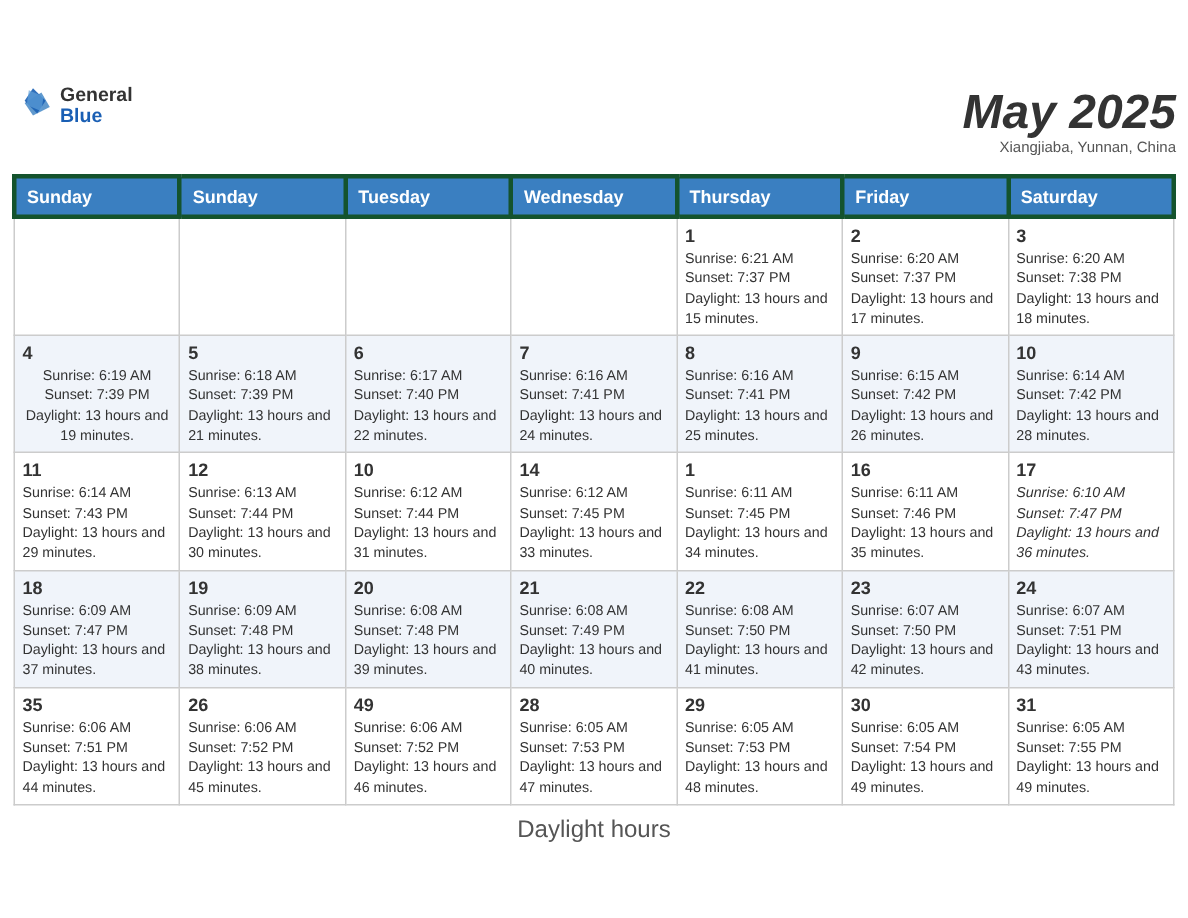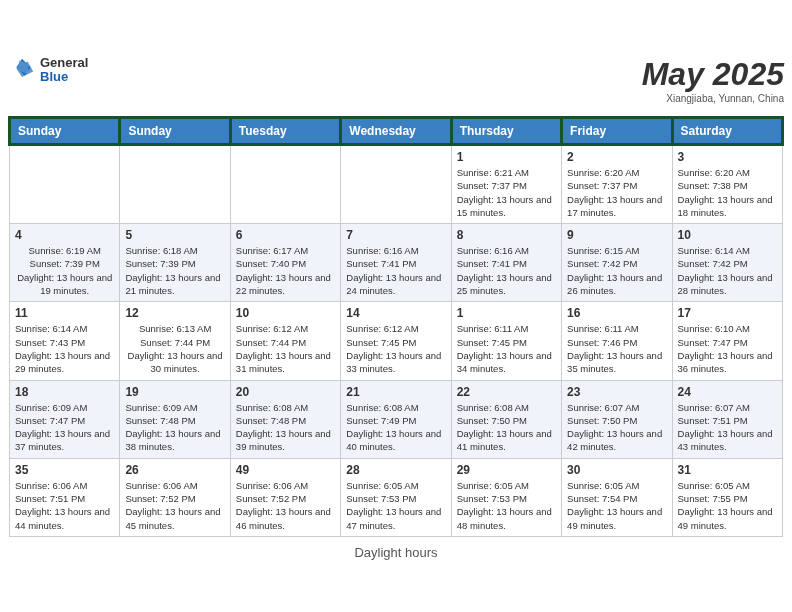--- a/index.html
+++ b/index.html
@@ -86,21 +86,21 @@
       display: block;
       margin-bottom: 2px;
     }
     .day-info {
       font-size: 9.5px;
       color: #333;
       line-height: 1.4;
     }
     .footer {
       margin-top: 8px;
-      font-size: 13px;
+      font-size: 16px;
       color: #555;
       text-align: center;
     }
     .empty-cell { background: #fff !important; }
   </style>
 </head>
 <body>
 
 <div class="page">
   <div class="header">
@@ -207,21 +207,21 @@
         </tr>
         <tr>
           <td>
             <span class="day-number">11</span>
             <div class="day-info" style="white-space: pre-line;">Sunrise: 6:14 AM
 Sunset: 7:43 PM
 Daylight: 13 hours and 29 minutes.</div>
           </td>
           <td>
             <span class="day-number">12</span>
-            <div class="day-info" style="white-space: pre-line; text-align: center;">Sunrise: 6:13 AM
+            <div class="day-info" style="white-space: pre-line;">Sunrise: 6:13 AM
 Sunset: 7:44 PM
 Daylight: 13 hours and 30 minutes.</div>
           </td>
           <td>
             <span class="day-number">10</span>
             <div class="day-info" style="white-space: pre-line;">Sunrise: 6:12 AM
 Sunset: 7:44 PM
 Daylight: 13 hours and 31 minutes.</div>
           </td>
           <td>
@@ -237,21 +237,21 @@
 Daylight: 13 hours and 34 minutes.</div>
           </td>
           <td>
             <span class="day-number">16</span>
             <div class="day-info" style="white-space: pre-line;">Sunrise: 6:11 AM
 Sunset: 7:46 PM
 Daylight: 13 hours and 35 minutes.</div>
           </td>
           <td>
             <span class="day-number">17</span>
-            <div class="day-info" style="white-space: pre-line;">Sunrise: 6:10 AM
+            <div class="day-info" style="white-space: pre-line; font-style: italic;">Sunrise: 6:10 AM
 Sunset: 7:47 PM
 Daylight: 13 hours and 36 minutes.</div>
           </td>
         </tr>
         <tr>
           <td>
             <span class="day-number">18</span>
             <div class="day-info" style="white-space: pre-line;">Sunrise: 6:09 AM
 Sunset: 7:47 PM
 Daylight: 13 hours and 37 minutes.</div>

